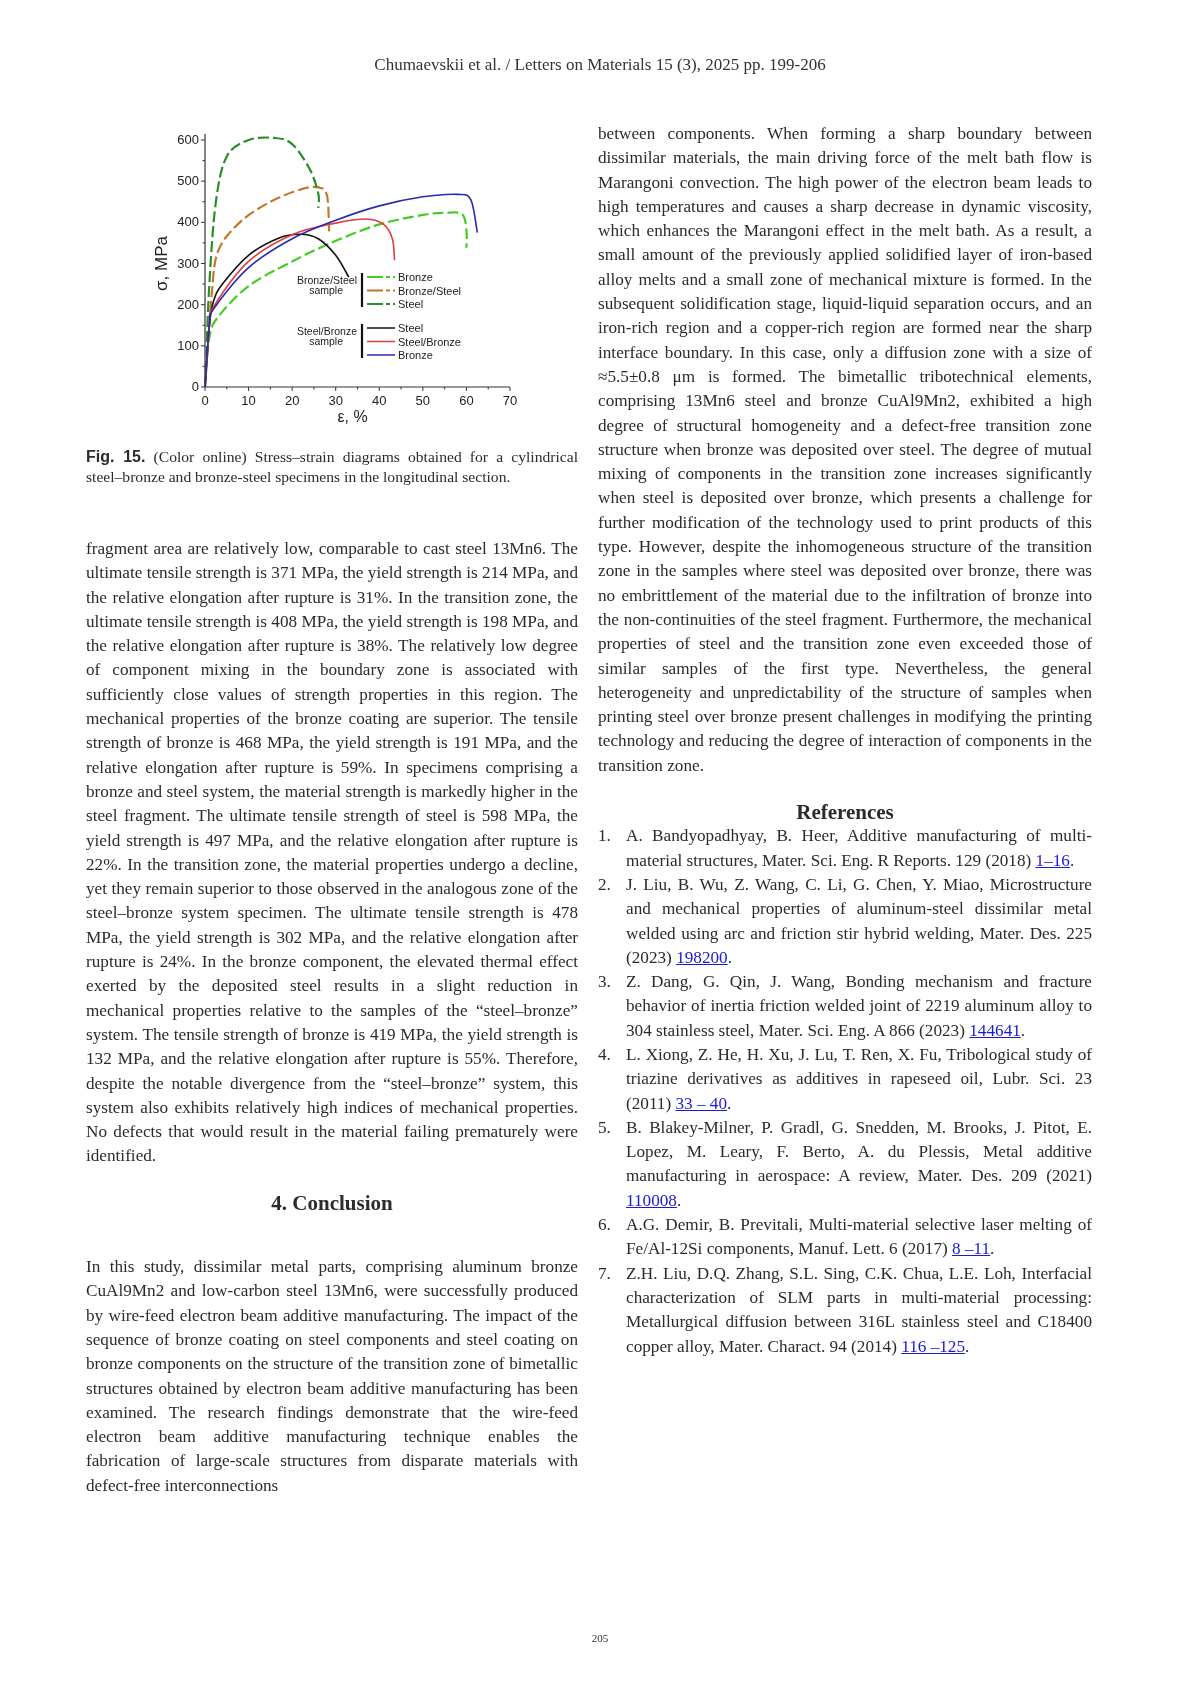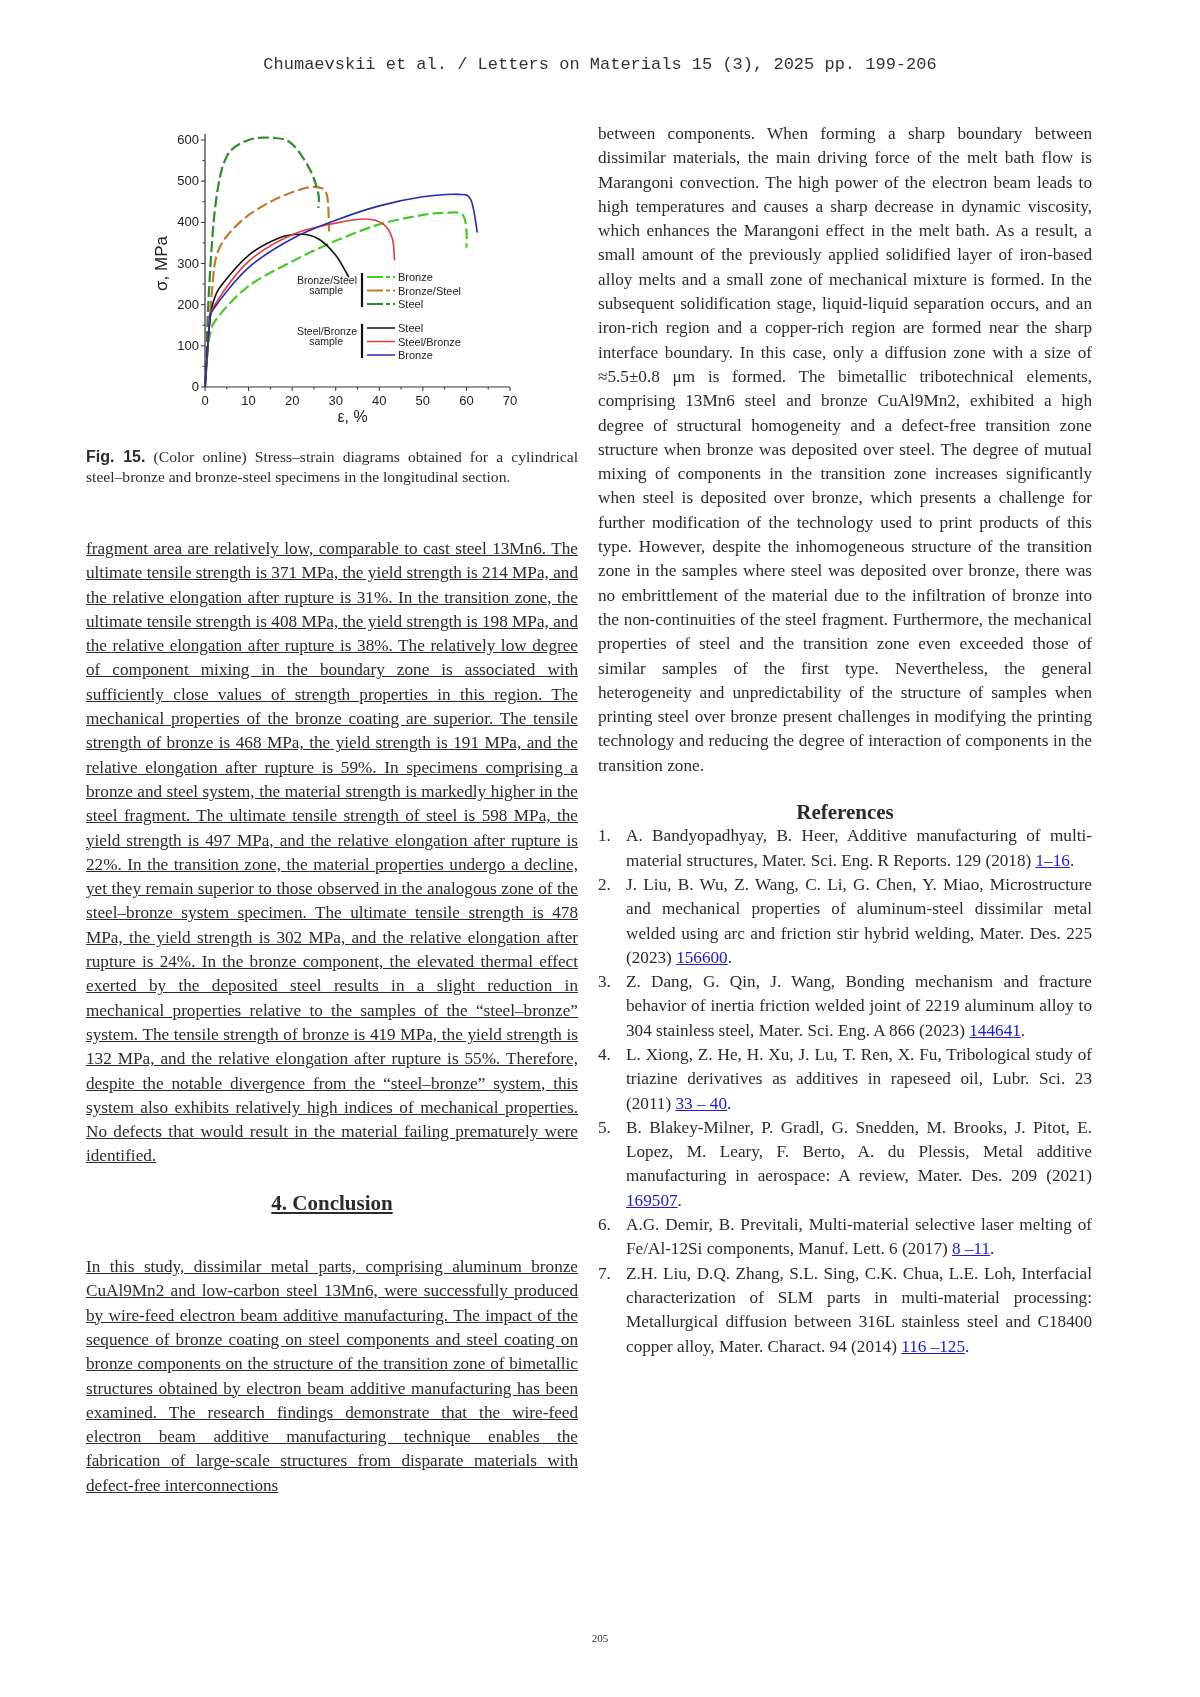--- a/index.html
+++ b/index.html
@@ -1,19 +1,19 @@
 <!DOCTYPE html>
 <html><head>
 <meta charset="utf-8">
 <style>
   html, body { margin: 0; padding: 0; background: #ffffff; }
   body { width: 1200px; height: 1697px; position: relative; overflow: hidden;
          font-family: "Liberation Serif", "DejaVu Serif", serif; color: #2b2b2b; }
   .running-head { position: absolute; top: 55px; left: 0; width: 1200px; text-align: center;
-                  font-size: 17px; color: #333; font-family: Liberation Mono, monospace; }
+                  font-size: 17px; color: #333; }
   .col { position: absolute; text-align: justify; font-size: 17.2px; line-height: 24.3px; }
   .col-left { left: 86px; width: 492px; }
   .col-right { left: 598px; width: 494px; }
   .figure { position: absolute; left: 130px; top: 125px; width: 410px; height: 300px; }
   .caption { position: absolute; left: 86px; top: 447px; width: 492px; font-size: 15.6px; line-height: 19.6px; text-align: justify; }
   .caption b { font-family: "Liberation Sans", "DejaVu Sans", sans-serif; font-weight: bold; font-size: 16px; }
   .p { margin: 0; }
   .sec-title { text-align: center; font-weight: bold; font-size: 21px; margin: 0; }
   .refs { list-style: none; margin: 0; padding: 0; }
   .refs li { position: relative; padding-left: 28px; }
@@ -107,33 +107,33 @@
         <text x="268" y="234" font-size="11">Bronze</text>
       </g>
   </svg>
 </div>
 
 <div class="caption">
   <b>Fig. 15.</b>
   <span>(Color online) Stress–strain diagrams obtained for a cylindrical steel–bronze and bronze-steel specimens in the longitudinal section.</span>
 </div>
 
-<div class="col col-left" style="top: 537px; text-decoration: underline;">
+<div class="col col-left" style="top: 537px;">
   <p class="p">fragment area are relatively low, comparable to cast steel 13Mn6. The ultimate tensile strength is 371 MPa, the yield strength is 214 MPa, and the relative elongation after rupture is 31%. In the transition zone, the ultimate tensile strength is 408 MPa, the yield strength is 198 MPa, and the relative elongation after rupture is 38%. The relatively low degree of component mixing in the boundary zone is associated with sufficiently close values of strength properties in this region. The mechanical properties of the bronze coating are superior. The tensile strength of bronze is 468 MPa, the yield strength is 191 MPa, and the relative elongation after rupture is 59%. In specimens comprising a bronze and steel system, the material strength is markedly higher in the steel fragment. The ultimate tensile strength of steel is 598 MPa, the yield strength is 497 MPa, and the relative elongation after rupture is 22%. In the transition zone, the material properties undergo a decline, yet they remain superior to those observed in the analogous zone of the steel–bronze system specimen. The ultimate tensile strength is 478 MPa, the yield strength is 302 MPa, and the relative elongation after rupture is 24%. In the bronze component, the elevated thermal effect exerted by the deposited steel results in a slight reduction in mechanical properties relative to the samples of the “steel–bronze” system. The tensile strength of bronze is 419 MPa, the yield strength is 132 MPa, and the relative elongation after rupture is 55%. Therefore, despite the notable divergence from the “steel–bronze” system, this system also exhibits relatively high indices of mechanical properties. No defects that would result in the material failing prematurely were identified.</p>
   <h2 class="sec-title" style="margin-top: 22px; margin-bottom: 40px;">4. Conclusion</h2>
   <p class="p">In this study, dissimilar metal parts, comprising aluminum bronze CuAl9Mn2 and low-carbon steel 13Mn6, were successfully produced by wire-feed electron beam additive manufacturing. The impact of the sequence of bronze coating on steel components and steel coating on bronze components on the structure of the transition zone of bimetallic structures obtained by electron beam additive manufacturing has been examined. The research findings demonstrate that the wire-feed electron beam additive manufacturing technique enables the fabrication of large-scale structures from disparate materials with defect-free interconnections</p>
 </div>
 
 <div class="col col-right" style="top: 122px;">
   <p class="p">between components. When forming a sharp boundary between dissimilar materials, the main driving force of the melt bath flow is Marangoni convection. The high power of the electron beam leads to high temperatures and causes a sharp decrease in dynamic viscosity, which enhances the Marangoni effect in the melt bath. As a result, a small amount of the previously applied solidified layer of iron-based alloy melts and a small zone of mechanical mixture is formed. In the subsequent solidification stage, liquid-liquid separation occurs, and an iron-rich region and a copper-rich region are formed near the sharp interface boundary. In this case, only a diffusion zone with a size of ≈5.5±0.8 μm is formed. The bimetallic tribotechnical elements, comprising 13Mn6 steel and bronze CuAl9Mn2, exhibited a high degree of structural homogeneity and a defect-free transition zone structure when bronze was deposited over steel. The degree of mutual mixing of components in the transition zone increases significantly when steel is deposited over bronze, which presents a challenge for further modification of the technology used to print products of this type. However, despite the inhomogeneous structure of the transition zone in the samples where steel was deposited over bronze, there was no embrittlement of the material due to the infiltration of bronze into the non-continuities of the steel fragment. Furthermore, the mechanical properties of steel and the transition zone even exceeded those of similar samples of the first type. Nevertheless, the general heterogeneity and unpredictability of the structure of samples when printing steel over bronze present challenges in modifying the printing technology and reducing the degree of interaction of components in the transition zone.</p>
   <h2 class="sec-title" style="margin-top: 22px; ">References</h2>
   <ol class="refs" id="refs">
       <li><span class="num">1.</span><span>A. Bandyopadhyay, B. Heer, Additive manufacturing of multi-material structures, Mater. Sci. Eng. R Reports. 129 (2018) </span><a class="doi">1–16</a><span>.</span></li>
-      <li><span class="num">2.</span><span>J. Liu, B. Wu, Z. Wang, C. Li, G. Chen, Y. Miao, Microstructure and mechanical properties of aluminum-steel dissimilar metal welded using arc and friction stir hybrid welding, Mater. Des. 225 (2023) </span><a class="doi">156600</a><span>.</span></li>
+      <li><span class="num">2.</span><span>J. Liu, B. Wu, Z. Wang, C. Li, G. Chen, Y. Miao, Microstructure and mechanical properties of aluminum-steel dissimilar metal welded using arc and friction stir hybrid welding, Mater. Des. 225 (2023) </span><a class="doi">198200</a><span>.</span></li>
       <li><span class="num">3.</span><span>Z. Dang, G. Qin, J. Wang, Bonding mechanism and fracture behavior of inertia friction welded joint of 2219 aluminum alloy to 304 stainless steel, Mater. Sci. Eng. A 866 (2023) </span><a class="doi">144641</a><span>.</span></li>
       <li><span class="num">4.</span><span>L. Xiong, Z. He, H. Xu, J. Lu, T. Ren, X. Fu, Tribological study of triazine derivatives as additives in rapeseed oil, Lubr. Sci. 23 (2011) </span><a class="doi">33 – 40</a><span>.</span></li>
-      <li><span class="num">5.</span><span>B. Blakey-Milner, P. Gradl, G. Snedden, M. Brooks, J. Pitot, E. Lopez, M. Leary, F. Berto, A. du Plessis, Metal additive manufacturing in aerospace: A review, Mater. Des. 209 (2021) </span><a class="doi">169507</a><span>.</span></li>
+      <li><span class="num">5.</span><span>B. Blakey-Milner, P. Gradl, G. Snedden, M. Brooks, J. Pitot, E. Lopez, M. Leary, F. Berto, A. du Plessis, Metal additive manufacturing in aerospace: A review, Mater. Des. 209 (2021) </span><a class="doi">110008</a><span>.</span></li>
       <li><span class="num">6.</span><span>A.G. Demir, B. Previtali, Multi-material selective laser melting of Fe/Al-12Si components, Manuf. Lett. 6 (2017) </span><a class="doi">8 –11</a><span>.</span></li>
       <li><span class="num">7.</span><span>Z.H. Liu, D.Q. Zhang, S.L. Sing, C.K. Chua, L.E. Loh, Interfacial characterization of SLM parts in multi-material processing: Metallurgical diffusion between 316L stainless steel and C18400 copper alloy, Mater. Charact. 94 (2014) </span><a class="doi">116 –125</a><span>.</span></li>
     </ol>
 </div>
 
 <div class="page-num">205</div>
 
 </body></html>

